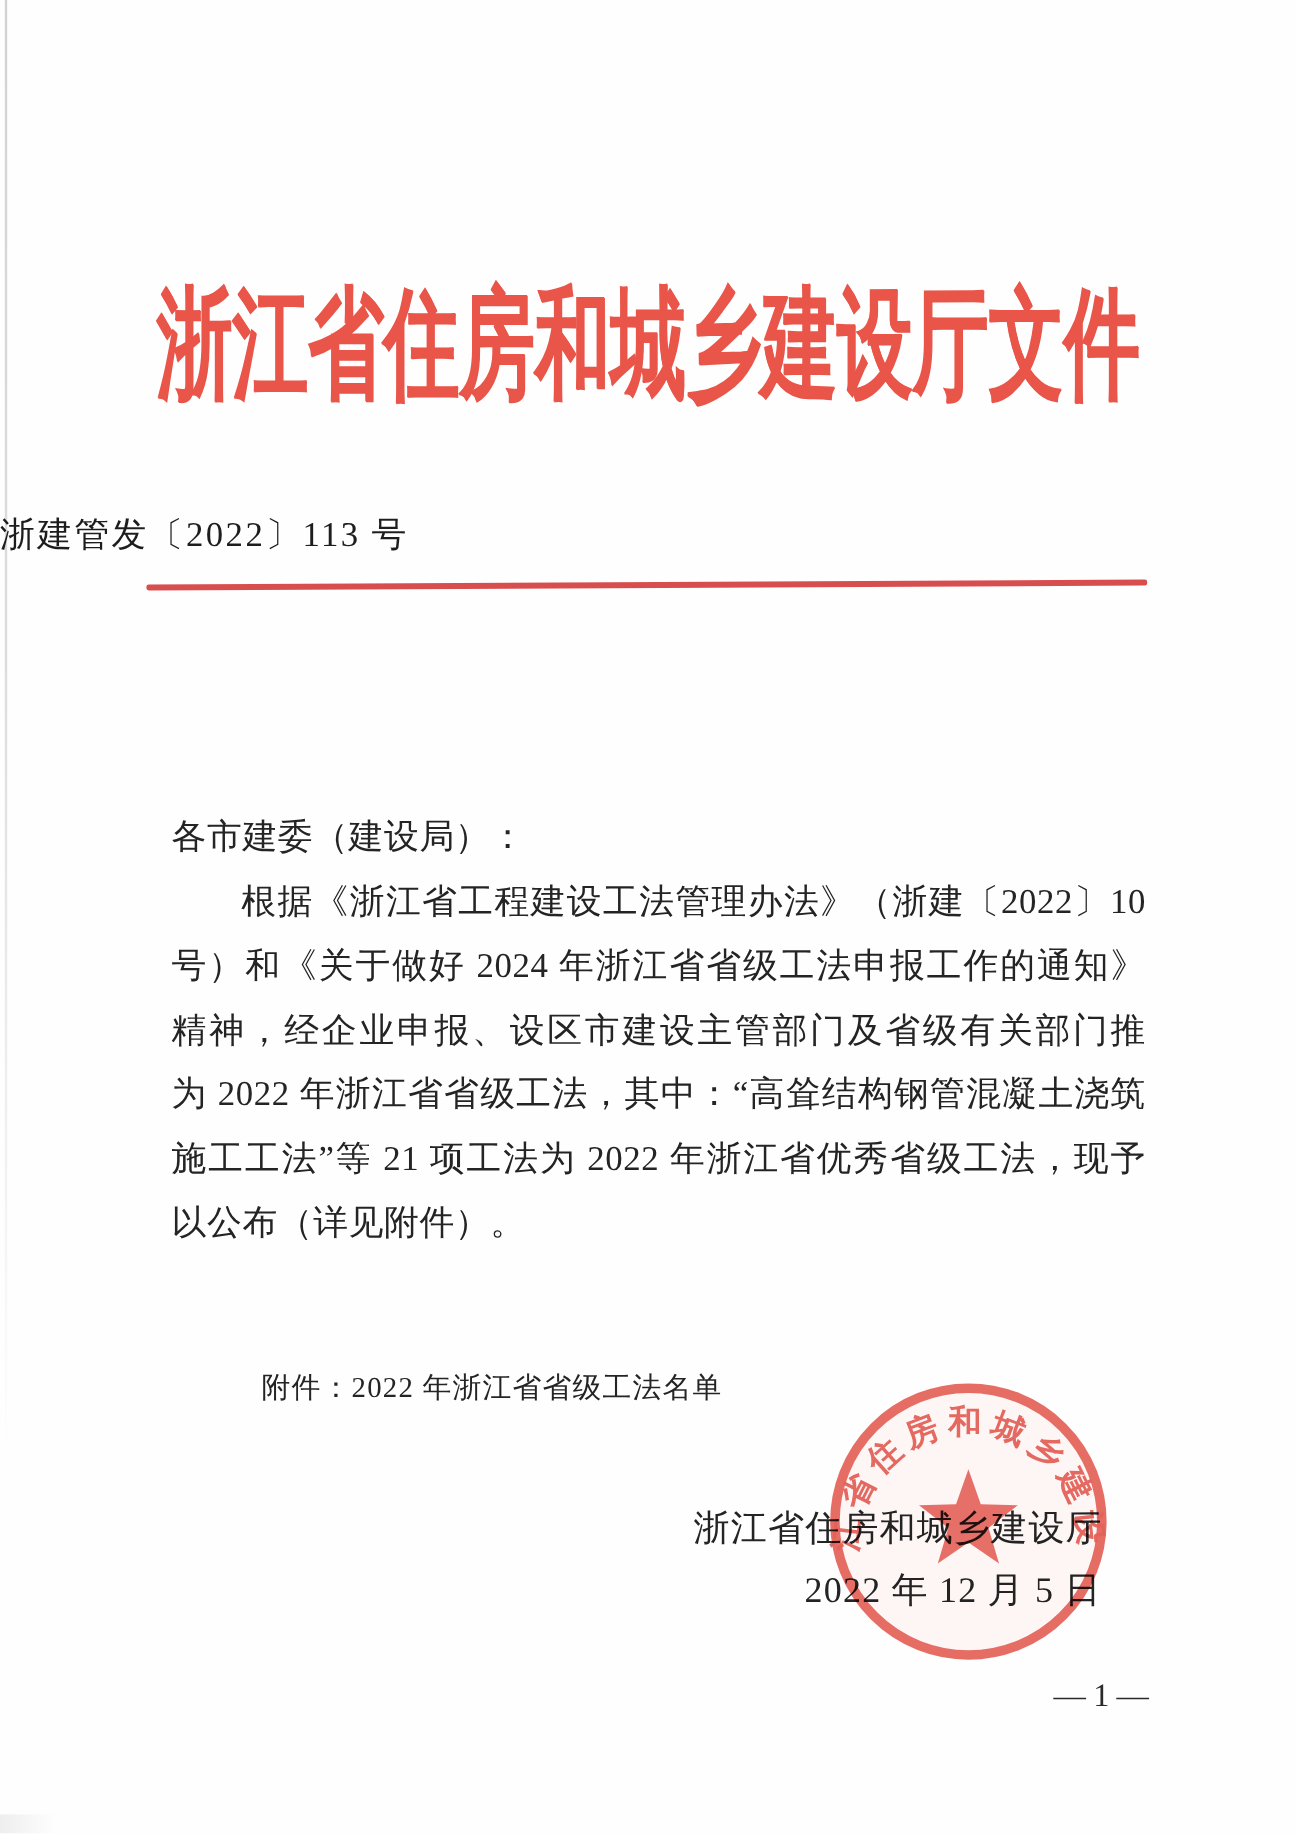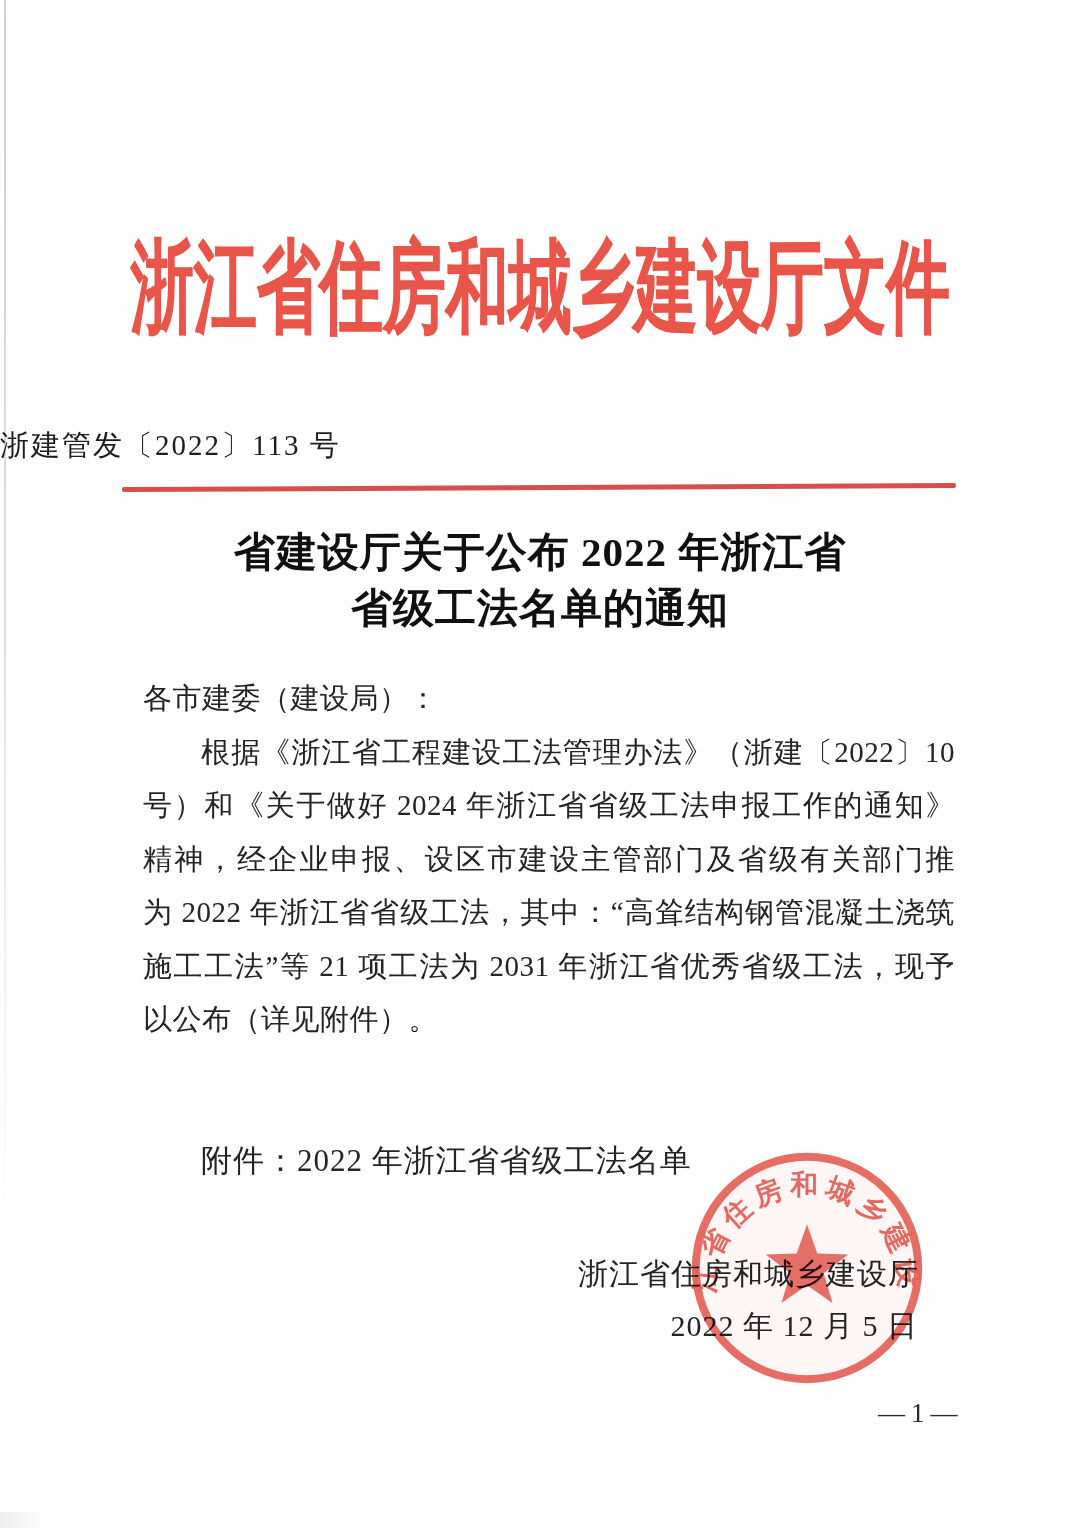--- a/index.html
+++ b/index.html
@@ -47,22 +47,22 @@
     line-height:56px;letter-spacing:1px;
   }
   .body-block{
     position:absolute;top:672px;left:143px;width:812px;
     font-size:29px;color:var(--ink);letter-spacing:.5px;
   }
   .bline{height:53.5px;line-height:53.5px;white-space:nowrap;}
   .j{text-align:justify;text-align-last:justify;white-space:normal;overflow:hidden;}
   .ind{text-indent:58px;}
   .attachment{
-    position:absolute;top:1140px;left:141px;width:812px;
-    font-size:31px;color:var(--ink);text-indent:60px;letter-spacing:1px;
+    position:absolute;top:1140px;left:158px;width:812px;
+    font-size:24px;color:var(--ink);text-indent:60px;letter-spacing:1px;
   }
   .sign-block{
     position:absolute;top:1248px;left:578px;width:340px;
     font-size:30px;color:var(--ink);
   }
   .sign-name{line-height:52px;text-align:center;letter-spacing:1px;white-space:nowrap;}
   .sign-date{line-height:52px;text-align:right;letter-spacing:1px;white-space:nowrap;}
   .seal{
     position:absolute;left:669px;top:1130px;width:276px;height:276px;
     color:var(--seal_red);
@@ -81,32 +81,28 @@
 
   <div class="scan-edge"></div>
   <div class="scan-corner"></div>
 
   <div class="red-title">浙江省住房和城乡建设厅文件</div>
 
   <div class="doc-no">浙建管发〔2022〕113 号</div>
 
   <div class="rule"></div>
 
-  <div class="heading">
-    <div>省建设厅关于公布 2022 年浙江省</div>
-    <div>省级工法名单的通知</div>
-  </div>
 
   <div class="body-block">
     <div class="bline">各市建委（建设局）：</div>
     <div class="bline j ind">根据《浙江省工程建设工法管理办法》（浙建〔2022〕10</div>
     <div class="bline j">号）和《关于做好 2024 年浙江省省级工法申报工作的通知》</div>
     <div class="bline j">精神，经企业申报、设区市建设主管部门及省级有关部门推荐、</div>
     <div class="bline j">为 2022 年浙江省省级工法，其中：“高耸结构钢管混凝土浇筑</div>
-    <div class="bline j">施工工法”等 21 项工法为 2031 年浙江省优秀省级工法，现予</div>
+    <div class="bline j">施工工法”等 21 项工法为 2022 年浙江省优秀省级工法，现予</div>
     <div class="bline">以公布（详见附件）。</div>
   </div>
 
   <div class="attachment">附件：2022 年浙江省省级工法名单</div>
 
   <div class="sign-block">
     <div class="sign-name">浙江省住房和城乡建设厅</div>
     <div class="sign-date">2022 年 12 月 5 日</div>
   </div>
 

